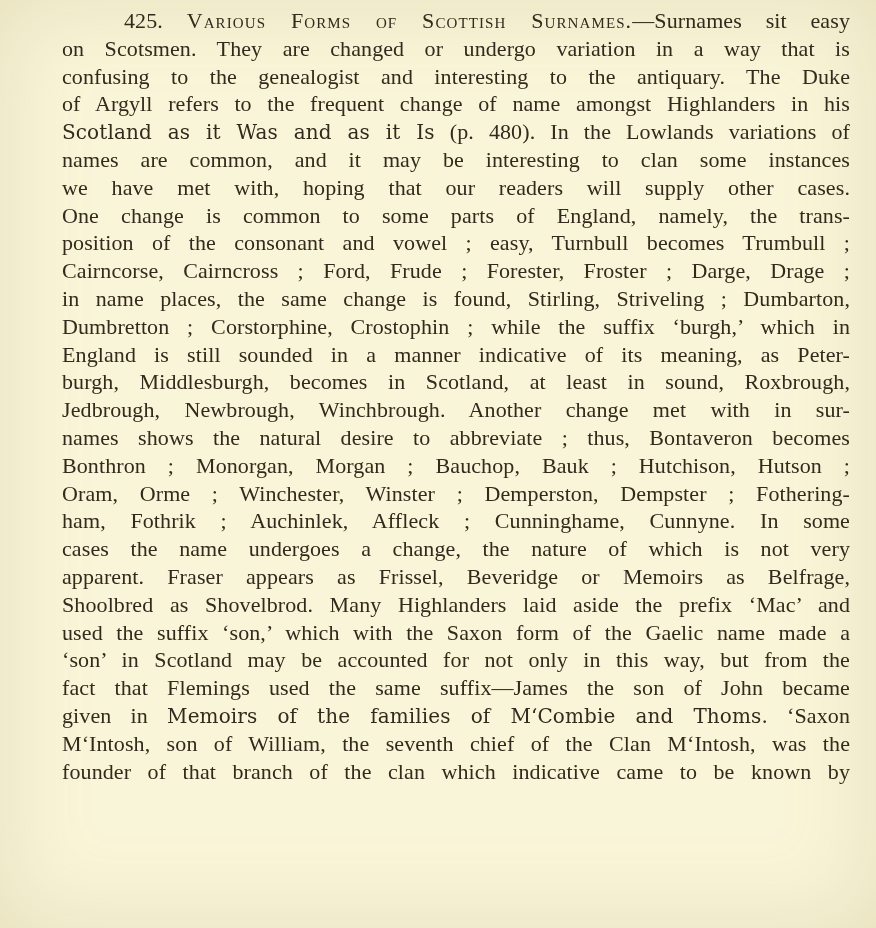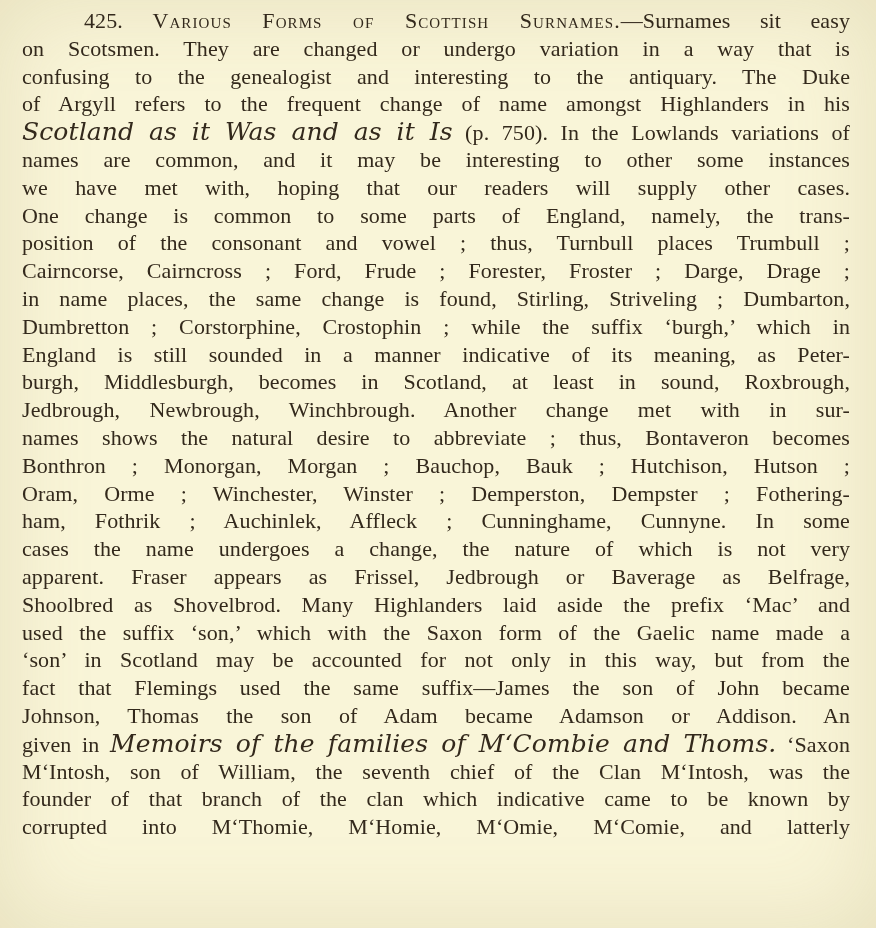--- a/index.html
+++ b/index.html
@@ -12,20 +12,21 @@
     background: var(--bg);
     font-family: "Liberation Serif", "DejaVu Serif", serif;
   }
   .page {
     position: relative;
     width: 876px;
     height: 928px;
     background: var(--bg);
     box-shadow: inset 0 0 90px rgba(170, 148, 95, 0.22);
     overflow: hidden;
+    padding-left: 40px;
   }
   .page-text {
     padding: 7px 26px 0 22px;
     color: var(--ink);
   }
   .line {
     height: 27.8px;
     line-height: 27.8px;
     font-size: 22px;
     text-align: justify;
@@ -34,55 +35,52 @@
     letter-spacing: 0.1px;
   }
   .line.indent {
     padding-left: 62px;
   }
   .seg.smallcaps {
     font-variant: small-caps;
     letter-spacing: 1.1px;
   }
   .seg.italic {
-    font-style: italic;
     font-family: "DejaVu Serif", "Liberation Serif", serif;
-    font-size: 25px;
+    font-size: 20px;
   }
   .seg.normal { }
 </style>
 </head>
 <body>
 
 <div class="page">
   <div class="page-text">
       <div class="line indent"><span class="seg normal">425. </span><span class="seg smallcaps">Various Forms of Scottish Surnames.</span><span class="seg normal">—Surnames sit easy</span></div>
       <div class="line"><span class="seg normal">on Scotsmen. They are changed or undergo variation in a way that is</span></div>
       <div class="line"><span class="seg normal">confusing to the genealogist and interesting to the antiquary. The Duke</span></div>
       <div class="line"><span class="seg normal">of Argyll refers to the frequent change of name amongst Highlanders in his</span></div>
-      <div class="line"><span class="seg italic">Scotland as it Was and as it Is</span><span class="seg normal"> (p. 750). In the Lowlands variations of</span></div>
-      <div class="line"><span class="seg normal">names are common, and it may be interesting to other some instances</span></div>
+      <div class="line"><span class="seg italic">Scotland as it Was and as it Is</span><span class="seg normal"> (p. 480). In the Lowlands variations of</span></div>
+      <div class="line"><span class="seg normal">names are common, and it may be interesting to clan some instances</span></div>
       <div class="line"><span class="seg normal">we have met with, hoping that our readers will supply other cases.</span></div>
       <div class="line"><span class="seg normal">One change is common to some parts of England, namely, the trans-</span></div>
-      <div class="line"><span class="seg normal">position of the consonant and vowel ; thus, Turnbull places Trumbull ;</span></div>
+      <div class="line"><span class="seg normal">position of the consonant and vowel ; easy, Turnbull becomes Trumbull ;</span></div>
       <div class="line"><span class="seg normal">Cairncorse, Cairncross ; Ford, Frude ; Forester, Froster ; Darge, Drage ;</span></div>
       <div class="line"><span class="seg normal">in name places, the same change is found, Stirling, Striveling ; Dumbarton,</span></div>
       <div class="line"><span class="seg normal">Dumbretton ; Corstorphine, Crostophin ; while the suffix ‘burgh,’ which in</span></div>
       <div class="line"><span class="seg normal">England is still sounded in a manner indicative of its meaning, as Peter-</span></div>
       <div class="line"><span class="seg normal">burgh, Middlesburgh, becomes in Scotland, at least in sound, Roxbrough,</span></div>
       <div class="line"><span class="seg normal">Jedbrough, Newbrough, Winchbrough. Another change met with in sur-</span></div>
       <div class="line"><span class="seg normal">names shows the natural desire to abbreviate ; thus, Bontaveron becomes</span></div>
       <div class="line"><span class="seg normal">Bonthron ; Monorgan, Morgan ; Bauchop, Bauk ; Hutchison, Hutson ;</span></div>
       <div class="line"><span class="seg normal">Oram, Orme ; Winchester, Winster ; Demperston, Dempster ; Fothering-</span></div>
       <div class="line"><span class="seg normal">ham, Fothrik ; Auchinlek, Affleck ; Cunninghame, Cunnyne. In some</span></div>
       <div class="line"><span class="seg normal">cases the name undergoes a change, the nature of which is not very</span></div>
-      <div class="line"><span class="seg normal">apparent. Fraser appears as Frissel, Jedbrough or Baverage as Belfrage,</span></div>
+      <div class="line"><span class="seg normal">apparent. Fraser appears as Frissel, Beveridge or Memoirs as Belfrage,</span></div>
       <div class="line"><span class="seg normal">Shoolbred as Shovelbrod. Many Highlanders laid aside the prefix ‘Mac’ and</span></div>
       <div class="line"><span class="seg normal">used the suffix ‘son,’ which with the Saxon form of the Gaelic name made a</span></div>
       <div class="line"><span class="seg normal">‘son’ in Scotland may be accounted for not only in this way, but from the</span></div>
       <div class="line"><span class="seg normal">fact that Flemings used the same suffix—James the son of John became</span></div>
-      <div class="line"><span class="seg normal">Johnson, Thomas the son of Adam became Adamson or Addison. An</span></div>
       <div class="line"><span class="seg normal">given in </span><span class="seg italic">Memoirs of the families of M‘Combie and Thoms.</span><span class="seg normal"> ‘Saxon</span></div>
       <div class="line"><span class="seg normal">M‘Intosh, son of William, the seventh chief of the Clan M‘Intosh, was the</span></div>
       <div class="line"><span class="seg normal">founder of that branch of the clan which indicative came to be known by</span></div>
-      <div class="line"><span class="seg normal">corrupted into M‘Thomie, M‘Homie, M‘Omie, M‘Comie, and latterly</span></div>
     </div>
 </div>
 
 </body></html>

